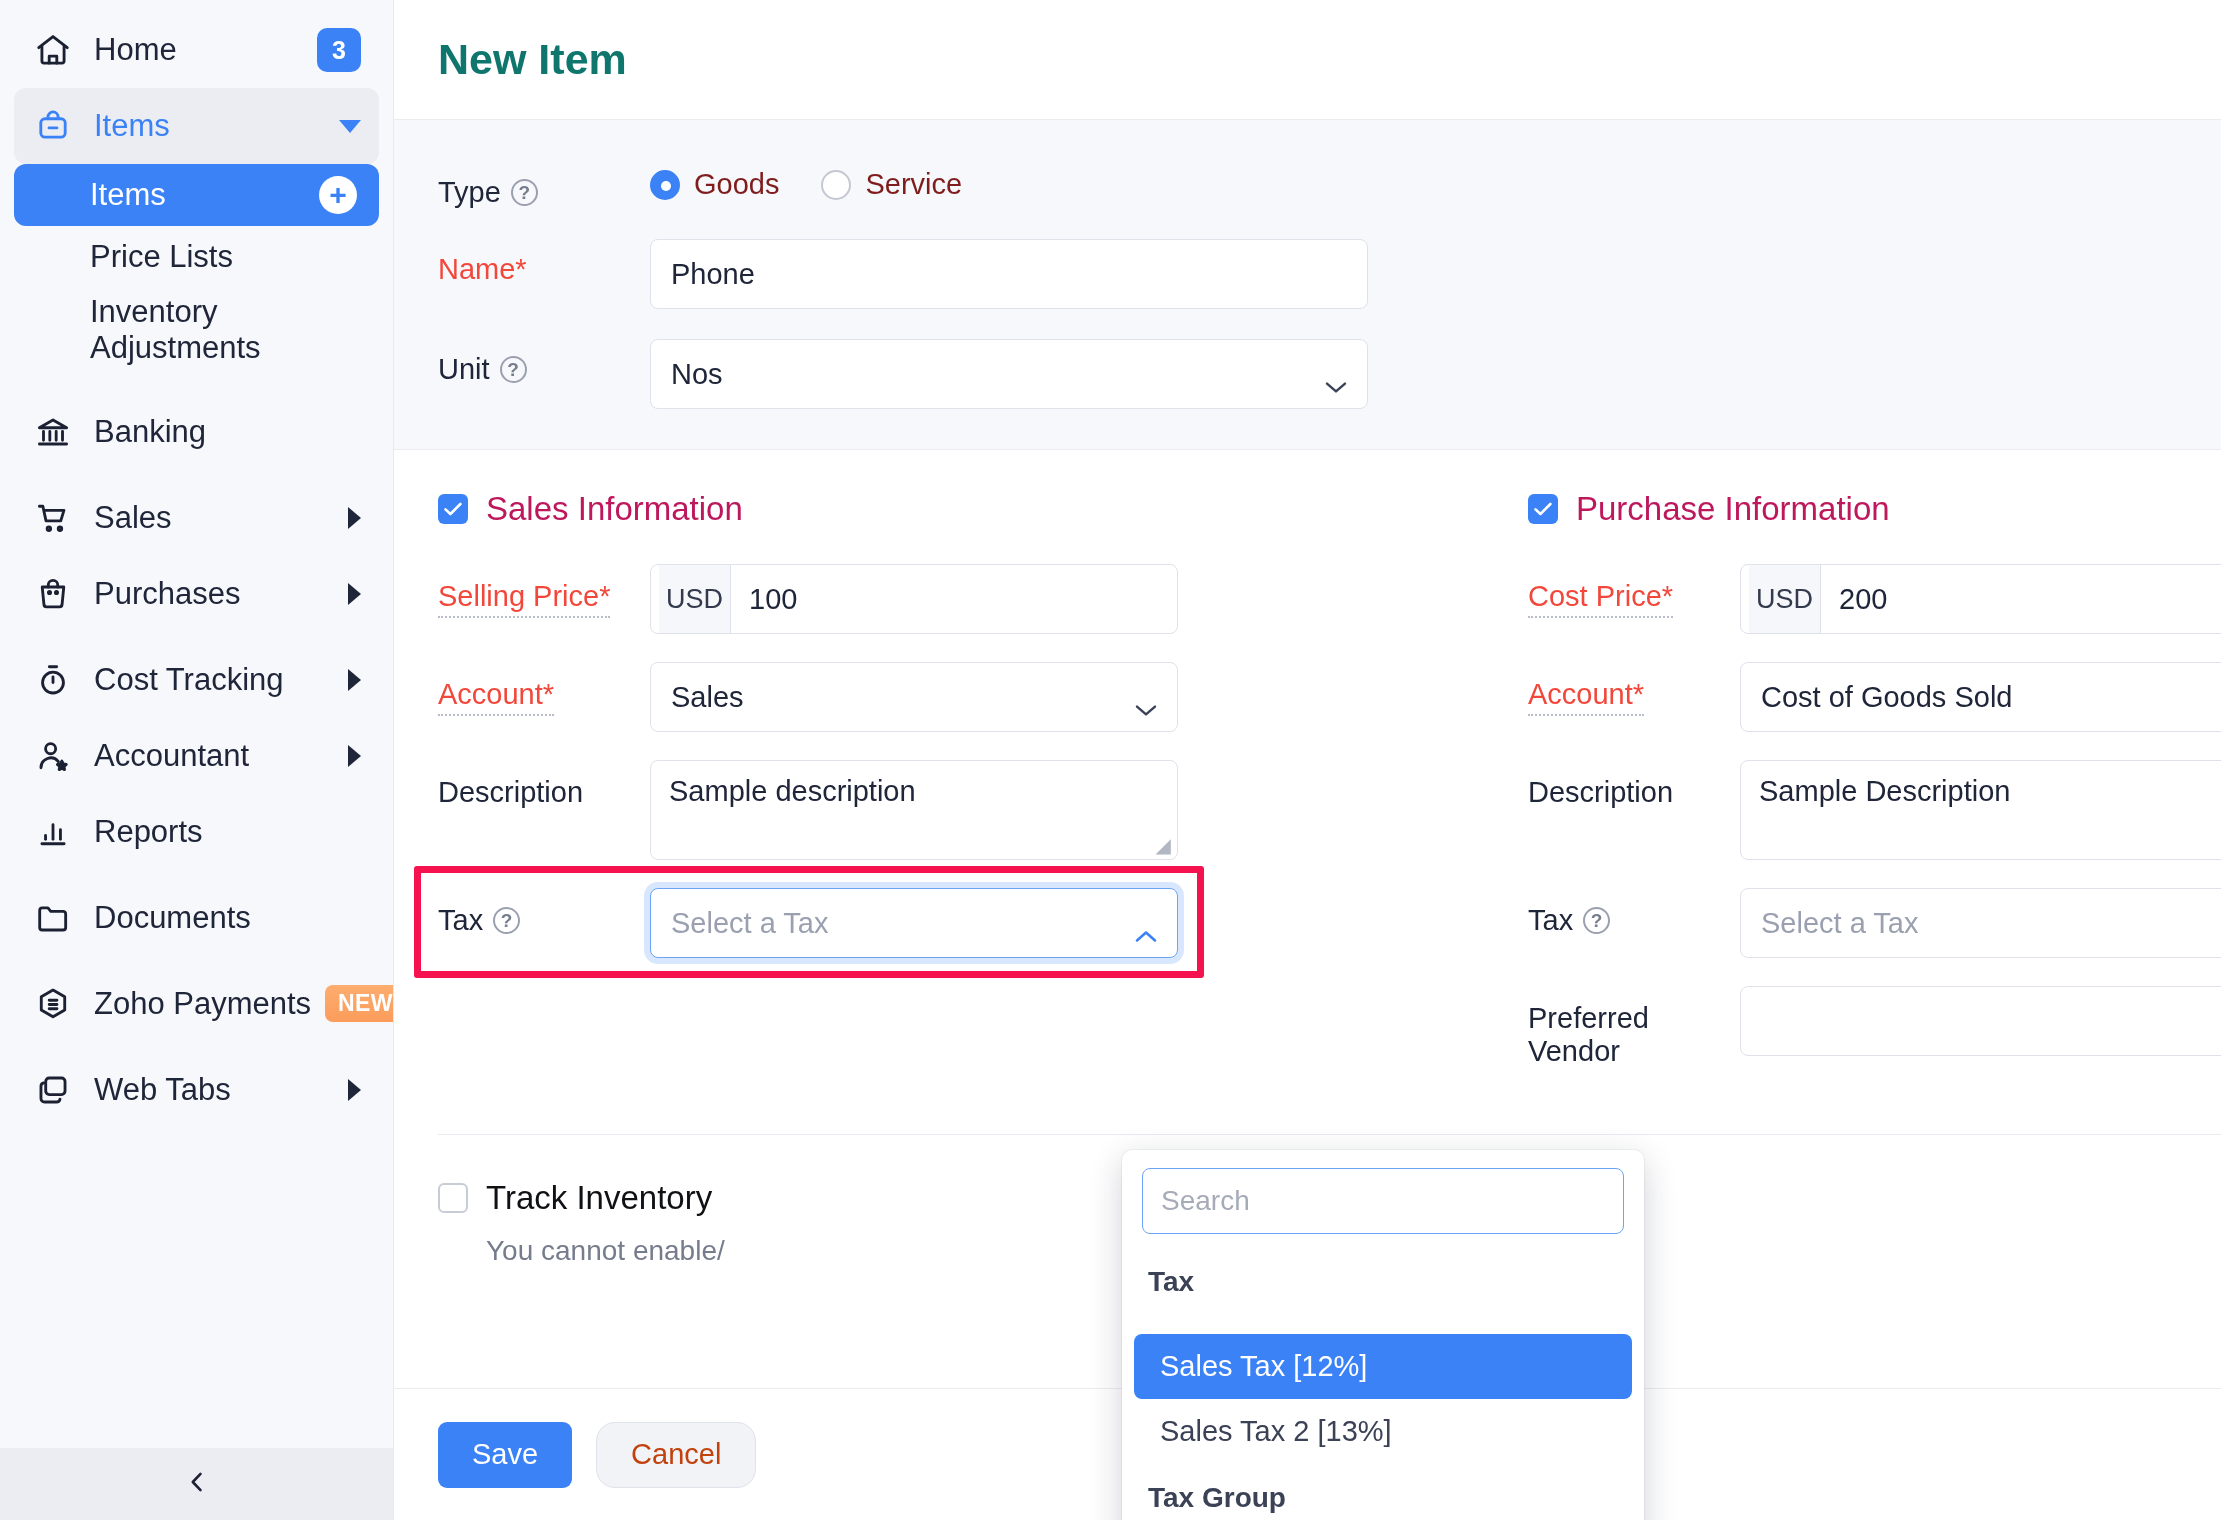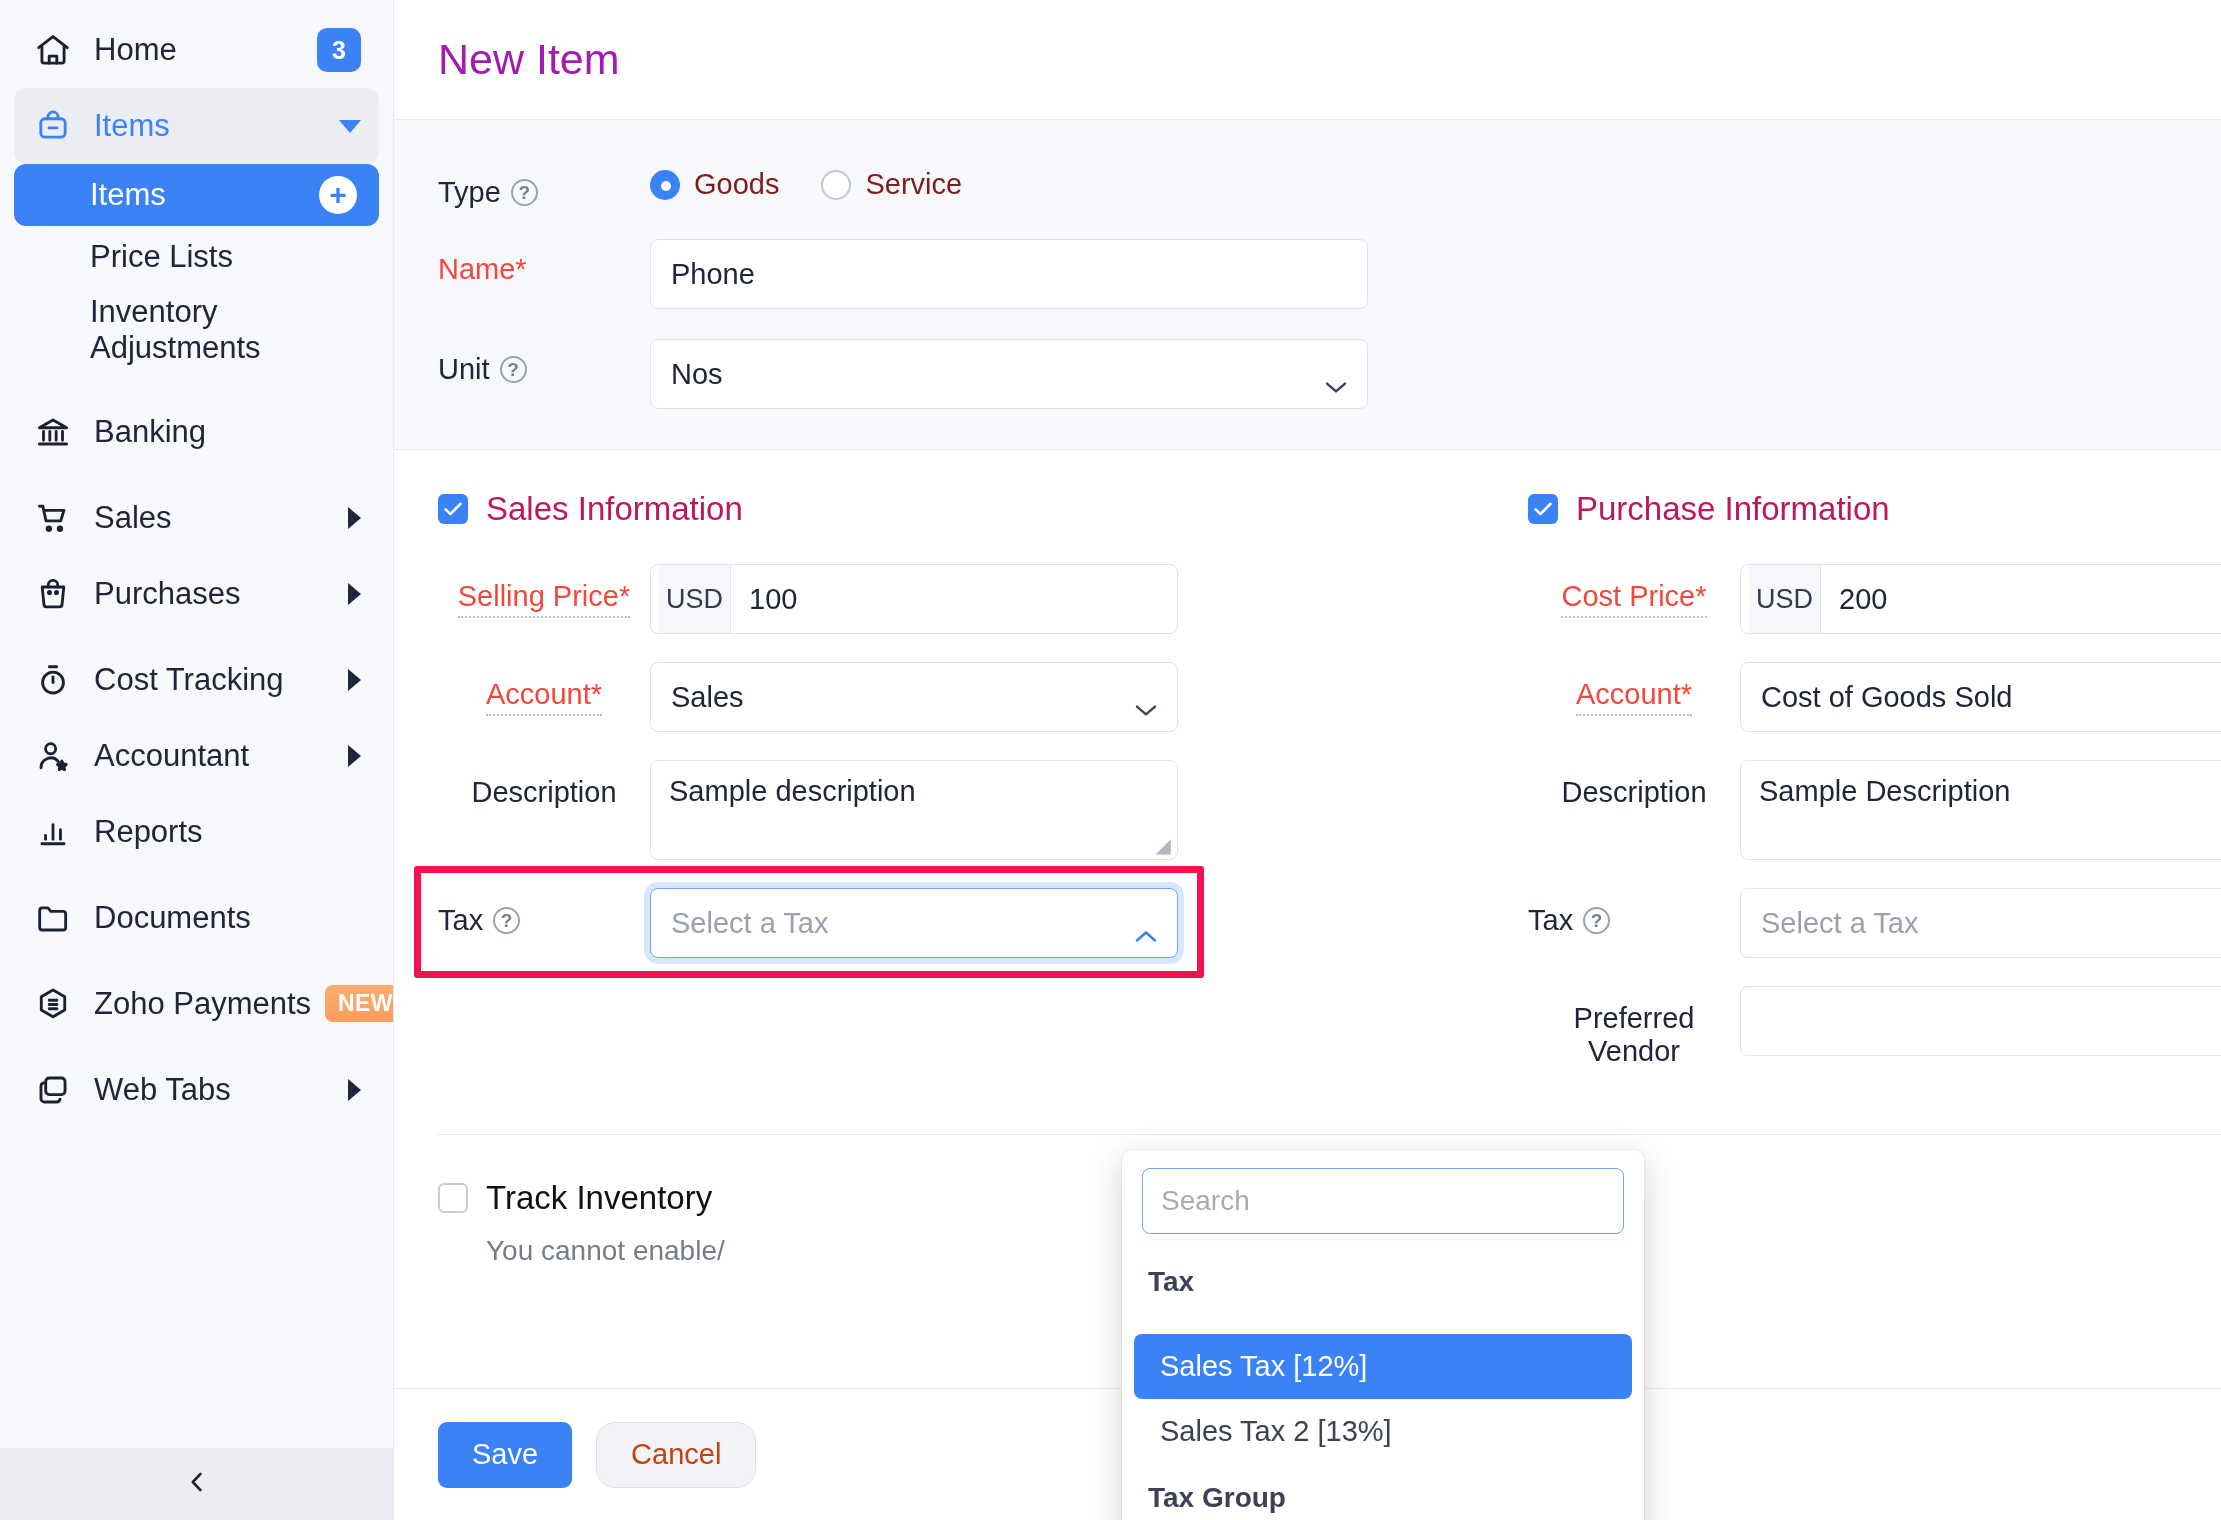--- a/index.html
+++ b/index.html
@@ -55,21 +55,21 @@
   }
 
   .sidebar-footer {
     height: 72px; background: #ebedf3; display: flex; align-items: center; justify-content: center;
     flex: 0 0 72px; cursor: pointer;
   }
 
   
   .main { flex: 1 1 auto; height: 1520px; position: relative; background: #ffffff; display: flex; flex-direction: column; }
   .page-header { height: 120px; display: flex; align-items: center; padding: 0 44px; background: #ffffff; border-bottom: 1px solid #ececf0; flex: 0 0 120px; }
-  .page-title { font-size: 43px; font-weight: 400; color: #a21caf; }
+  .page-title { font-size: 43px; font-weight: 700; color: #0f766e; }
 
   .content { flex: 1 1 auto; overflow: hidden; position: relative; }
 
   .top-block { background: #f7f8fb; padding: 42px 44px 40px 44px; border-bottom: 1px solid #ececf0; }
 
   .frow { display: flex; align-items: flex-start; margin-bottom: 30px; }
   .frow:last-child { margin-bottom: 0; }
   .flabel { width: 212px; flex: 0 0 212px; font-size: 29px; color: #20263a; padding-top: 14px; display: flex; align-items: center; gap: 10px; }
   .flabel.req { color: #f2483b; }
   .qmark {
@@ -107,21 +107,21 @@
 
   .cw { width: 528px; flex: 0 0 528px; }
   .cw-in { width: 528px; height: 70px; border: 1px solid #dfe2ea; border-radius: 8px; display: flex; overflow: hidden; background: #fff; padding-left: 8px; }
   .cw-cur { width: 72px; flex: 0 0 72px; background: #f6f7fa; border-right: 1px solid #dfe2ea; display: flex; align-items: center; justify-content: center; font-size: 27px; color: #333a4d; }
   .cw-val { flex: 1 1 auto; display: flex; align-items: center; padding: 0 18px; font-size: 29px; color: #20263a; }
   .sel-528 { width: 528px; height: 70px; background: #ffffff; border: 1px solid #dfe2ea; border-radius: 8px; display: flex; align-items: center; padding: 0 20px; font-size: 29px; color: #20263a; justify-content: space-between; cursor: pointer; }
   .sel-528.ph span.val { color: #9aa0af; }
   .ta-528 { width: 528px; height: 100px; background: #ffffff; border: 1px solid #dfe2ea; border-radius: 8px; padding: 14px 18px; font-size: 29px; color: #20263a; position: relative; }
   .ta-grip { position: absolute; right: 6px; bottom: 4px; color: #b2b7c4; font-size: 20px; line-height: 1; }
 
-  .lbl-col { width: 212px; flex: 0 0 212px; font-size: 29px; color: #20263a; padding-top: 16px; text-align: center; }
+  .lbl-col { width: 212px; flex: 0 0 212px; font-size: 29px; color: #20263a; padding-top: 16px; }
   .lbl-col.req { color: #f2483b; }
   .lbl-col .txt.ul { border-bottom: 2px dotted #b9bdc9; display: inline-block; padding-bottom: 3px; }
   .row2 { display: flex; align-items: flex-start; margin-bottom: 28px; }
 
   
   .hl-wrap { position: relative; }
   .hl-box {
     position: absolute; left: -24px; top: -22px; width: 790px; height: 112px;
     border: 7px solid #f5124e; border-radius: 3px; pointer-events: none; z-index: 30;
   }

